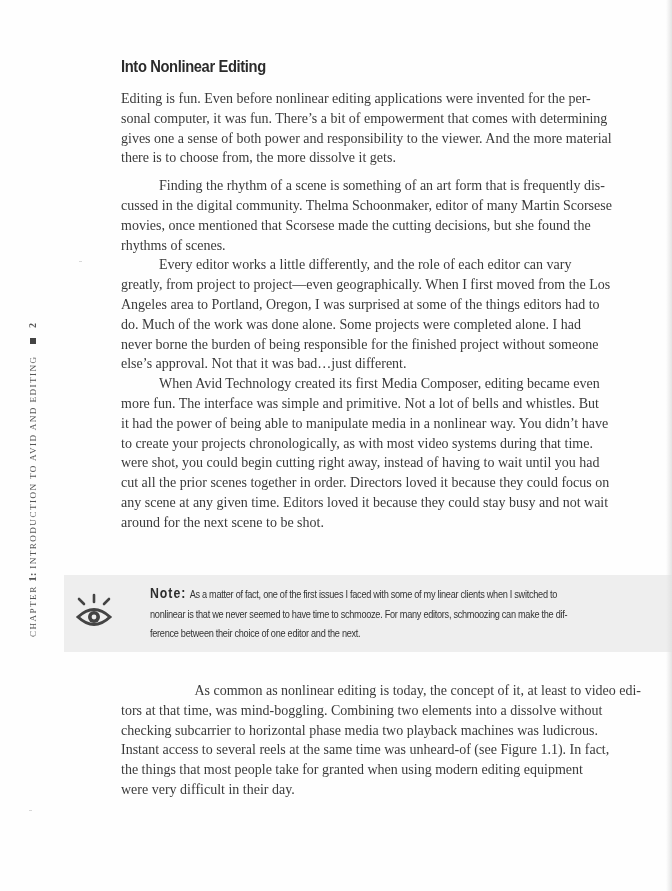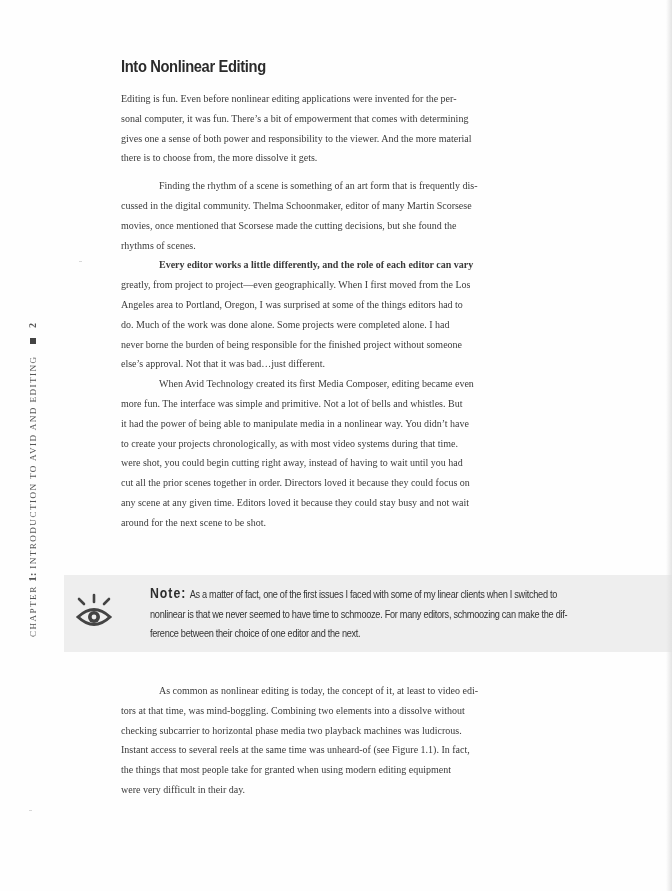--- a/index.html
+++ b/index.html
@@ -37,21 +37,21 @@
       letter-spacing: -0.4px;
       color: #2b2b2b;
       transform: scaleX(0.92);
       transform-origin: left top;
     }
     .body-text {
       position: absolute;
       left: 121px;
       width: 520px;
       font-family: "Liberation Serif", serif;
-      font-size: 10px;
+      font-size: 14px;
       line-height: 19.8px;
       color: #3a3a3a;
       text-align: left;
     }
     .body-text p {
       margin: 0;
     }
     .body-text p.indent {
       text-indent: 38px;
     }
@@ -159,21 +159,21 @@
         <span class="line">gives one a sense of both power and responsibility to the viewer. And the more material</span>
         <span class="line">there is to choose from, the more dissolve it gets.</span>
       </p>
       <p class="indent" style="text-indent: 0px;">
         <span class="line" style="text-indent: 38px; margin-top: 8px;">Finding the rhythm of a scene is something of an art form that is frequently dis-</span>
         <span class="line">cussed in the digital community. Thelma Schoonmaker, editor of many Martin Scorsese</span>
         <span class="line">movies, once mentioned that Scorsese made the cutting decisions, but she found the</span>
         <span class="line">rhythms of scenes.</span>
       </p>
       <p class="indent" style="text-indent: 0px;">
-        <span class="line" style="text-indent: 38px; font-weight: bold;">Every editor works a little differently, and the role of each editor can vary</span>
+        <span class="line" style="text-indent: 38px;">Every editor works a little differently, and the role of each editor can vary</span>
         <span class="line">greatly, from project to project—even geographically. When I first moved from the Los</span>
         <span class="line">Angeles area to Portland, Oregon, I was surprised at some of the things editors had to</span>
         <span class="line">do. Much of the work was done alone. Some projects were completed alone. I had</span>
         <span class="line">never borne the burden of being responsible for the finished project without someone</span>
         <span class="line">else’s approval. Not that it was bad…just different.</span>
       </p>
       <p class="indent" style="text-indent: 0px;">
         <span class="line" style="text-indent: 38px;">When Avid Technology created its first Media Composer, editing became even</span>
         <span class="line">more fun. The interface was simple and primitive. Not a lot of bells and whistles. But</span>
         <span class="line">it had the power of being able to manipulate media in a nonlinear way. You didn’t have</span>
@@ -196,21 +196,21 @@
     </svg>
     <div class="note-text">
       <span class="line"><span class="note-label">Note:</span><span>As a matter of fact, one of the first issues I faced with some of my linear clients when I switched to</span></span>
       <span class="line">nonlinear is that we never seemed to have time to schmooze. For many editors, schmoozing can make the dif-</span>
       <span class="line">ference between their choice of one editor and the next.</span>
     </div>
   </div>
 
   <div class="body-text" id="block-2">
       <p class="indent" style="text-indent: 0px;">
-        <span class="line" style="text-indent: 38px;">As common as nonlinear editing is today, the concept of it, at least to video edi-</span>
+        <span class="line" style="text-indent: 38px; text-align: right;">As common as nonlinear editing is today, the concept of it, at least to video edi-</span>
         <span class="line">tors at that time, was mind-boggling. Combining two elements into a dissolve without</span>
         <span class="line">checking subcarrier to horizontal phase media two playback machines was ludicrous.</span>
         <span class="line">Instant access to several reels at the same time was unheard-of (see Figure 1.1). In fact,</span>
         <span class="line">the things that most people take for granted when using modern editing equipment</span>
         <span class="line">were very difficult in their day.</span>
       </p>
     </div>
 
   <div class="speck" style="left:79px; top:261px;"></div>
   <div class="speck" style="left:29px; top:810px;"></div>

